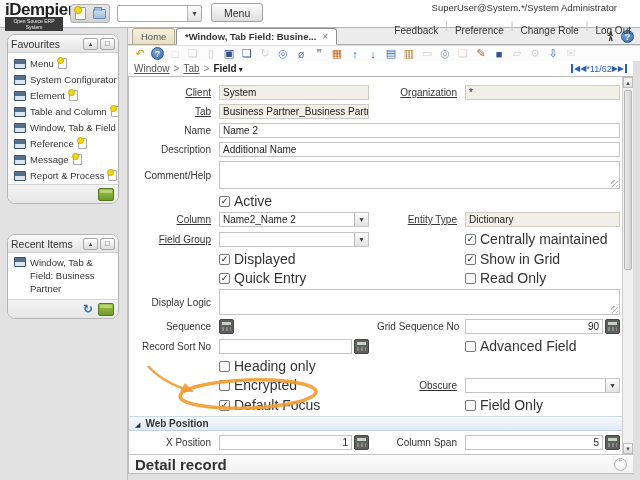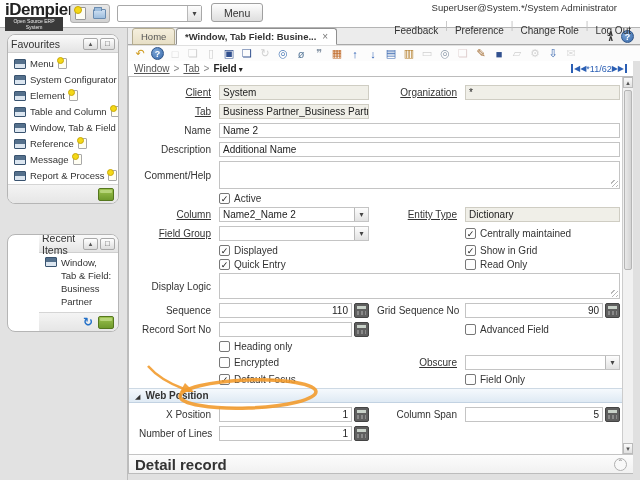--- a/index.html
+++ b/index.html
@@ -24,21 +24,21 @@
   .combo-btn::before{ content:"\25BE"; font-size:8px; }
   .menu-btn { position:absolute; left:211px; top:3px; height:19px; padding:3px 12px; background:linear-gradient(#fdfdfd,#dedede); border:1px solid #a0a0a0; border-radius:3px; font-size:10.5px; color:#333; }
   .user-line { position:absolute; right:23px; top:2px; font-size:9.5px; color:#333; }
   .links-line { position:absolute; right:2px; top:14px; font-size:10px; color:#333; display:flex; align-items:center; }
   .hlink { padding:0 7px; color:#333; cursor:pointer;margin-top:11px; }
   .hsep { color:#c0c0c0; }
   
   #sidebar { position:absolute; left:0; top:28px; width:128px; height:452px; background:#e2e2e2; border-right:1px solid #bdbdbd;}
   .panel { position:absolute; left:7px; width:112px; background:#fff; border:1px solid #b5b5b5; border-radius:8px; overflow:hidden; }
   #fav-panel { top:6px; }
-  #recent-panel { top:206px;padding-left:31px; }
+  #recent-panel { top:206px; }
   .panel-hdr { height:18px; background:linear-gradient(#fafafa,#e4e4e4); border-bottom:1px solid #cfcfcf; display:flex; align-items:center; padding:0 3px; }
   .panel-title { flex:1; font-size:10.5px; color:#333; }
   .panel-btn { width:15px; height:12px; margin-left:2px; background:linear-gradient(#fff,#ddd); border:1px solid #a8a8a8; border-radius:2px; display:flex; align-items:center; justify-content:center; color:#555;}
   .pb-min::before{ content:"\25B4"; font-size:7px; }
   .pb-max::before{ content:"\25A1"; font-size:8px; }
   .panel-body { padding:3px 0 0 0; }
   .fav-item { display:flex; align-items:center; padding:2px 4px 3px 6px; cursor:pointer; }
   .win-icon { width:12px; height:10px; border:1px solid #39536f; background:linear-gradient(#54708c 0 4px, #dce6f0 4px); border-radius:1px; flex:none; margin-right:4px;}
   .fav-lbl { font-size:9.5px; color:#333; white-space:nowrap; }
   .doc-icon { width:9px; height:11px; background:#fffef2; border:1px solid #a8a8a8; border-radius:1px; margin-left:4px; position:relative; flex:none;}
@@ -93,21 +93,21 @@
   .field.full { grid-column:2 / 5; }
   .combo { display:flex; padding:0; }
   .combo .cval { flex:1; padding:1px 3px; overflow:hidden;}
   .ta { grid-column:2 / 5; border:1px solid #c4c4c4; background:#fff; position:relative; }
   .ta.h1 { height:28px; } .ta.h2 { height:26px; }
   .ta::after { content:""; position:absolute; right:1px; bottom:1px; width:7px; height:7px;
     background:repeating-linear-gradient(135deg, transparent 0 2px, #b8b8b8 2px 3px); }
   .cbwrap { display:flex; align-items:center; gap:4px; }
   .cb { width:11px; height:11px; border:1px solid #777; background:#fdfdfd; border-radius:2px; display:flex; align-items:center; justify-content:center; font-size:9px; color:#111; cursor:pointer; flex:none;}
   .cb.on::before{ content:"\2713"; font-weight:bold; }
-  .cb-lbl { font-size:10px; color:#333; white-space:nowrap;}
+  .cb-lbl { font-size:14px; color:#333; white-space:nowrap;}
   .numwrap { display:flex; align-items:center; gap:2px; }
   .numwrap .field { flex:1; text-align:right; }
   .calc-btn { width:15px; height:15px; background:#5f5f5f; border:1px solid #444; border-radius:2px; position:relative; flex:none; cursor:pointer;}
   .calc-btn::before{ content:""; position:absolute; left:2px; top:2px; right:2px; height:3px; background:#c9d2c9;}
   .calc-btn::after{ content:""; position:absolute; left:2px; top:7px; right:2px; bottom:2px;
     background:repeating-linear-gradient(90deg,#8a8a8a 0 2px, transparent 2px 4px); }
   .sect-bar { margin:2px 0 4px -10px; width:calc(100% + 10px); height:15px; background:linear-gradient(#f5f9fd,#dfeaf4); border-top:1px solid #cdd9e4; border-bottom:1px solid #c2d2e2; display:flex; align-items:center; padding-left:6px; font-weight:bold; color:#333; cursor:pointer;}
   .sect-tri::before{ content:"\25E2"; font-size:7px; margin-right:5px; color:#333; }
   
   #vscroll { position:absolute; right:0; top:0; width:11px; bottom:19px; background:#f1f1f1; border-left:1px solid #ccc; }
@@ -364,21 +364,20 @@
     </div>
 
     <div class="frow">
       <span class="lbl">Display Logic</span>
       <div class="ta h2"></div>
     </div>
 
     <div class="frow">
       <span class="lbl">Sequence</span>
       <div class="numwrap">
-        <div class="field num">110</div>
         <span class="calc-btn"></span>
       </div>
       <span class="lbl">Grid Sequence No</span>
       <div class="numwrap">
         <div class="field num">90</div>
         <span class="calc-btn"></span>
       </div>
     </div>
 
     <div class="frow">

